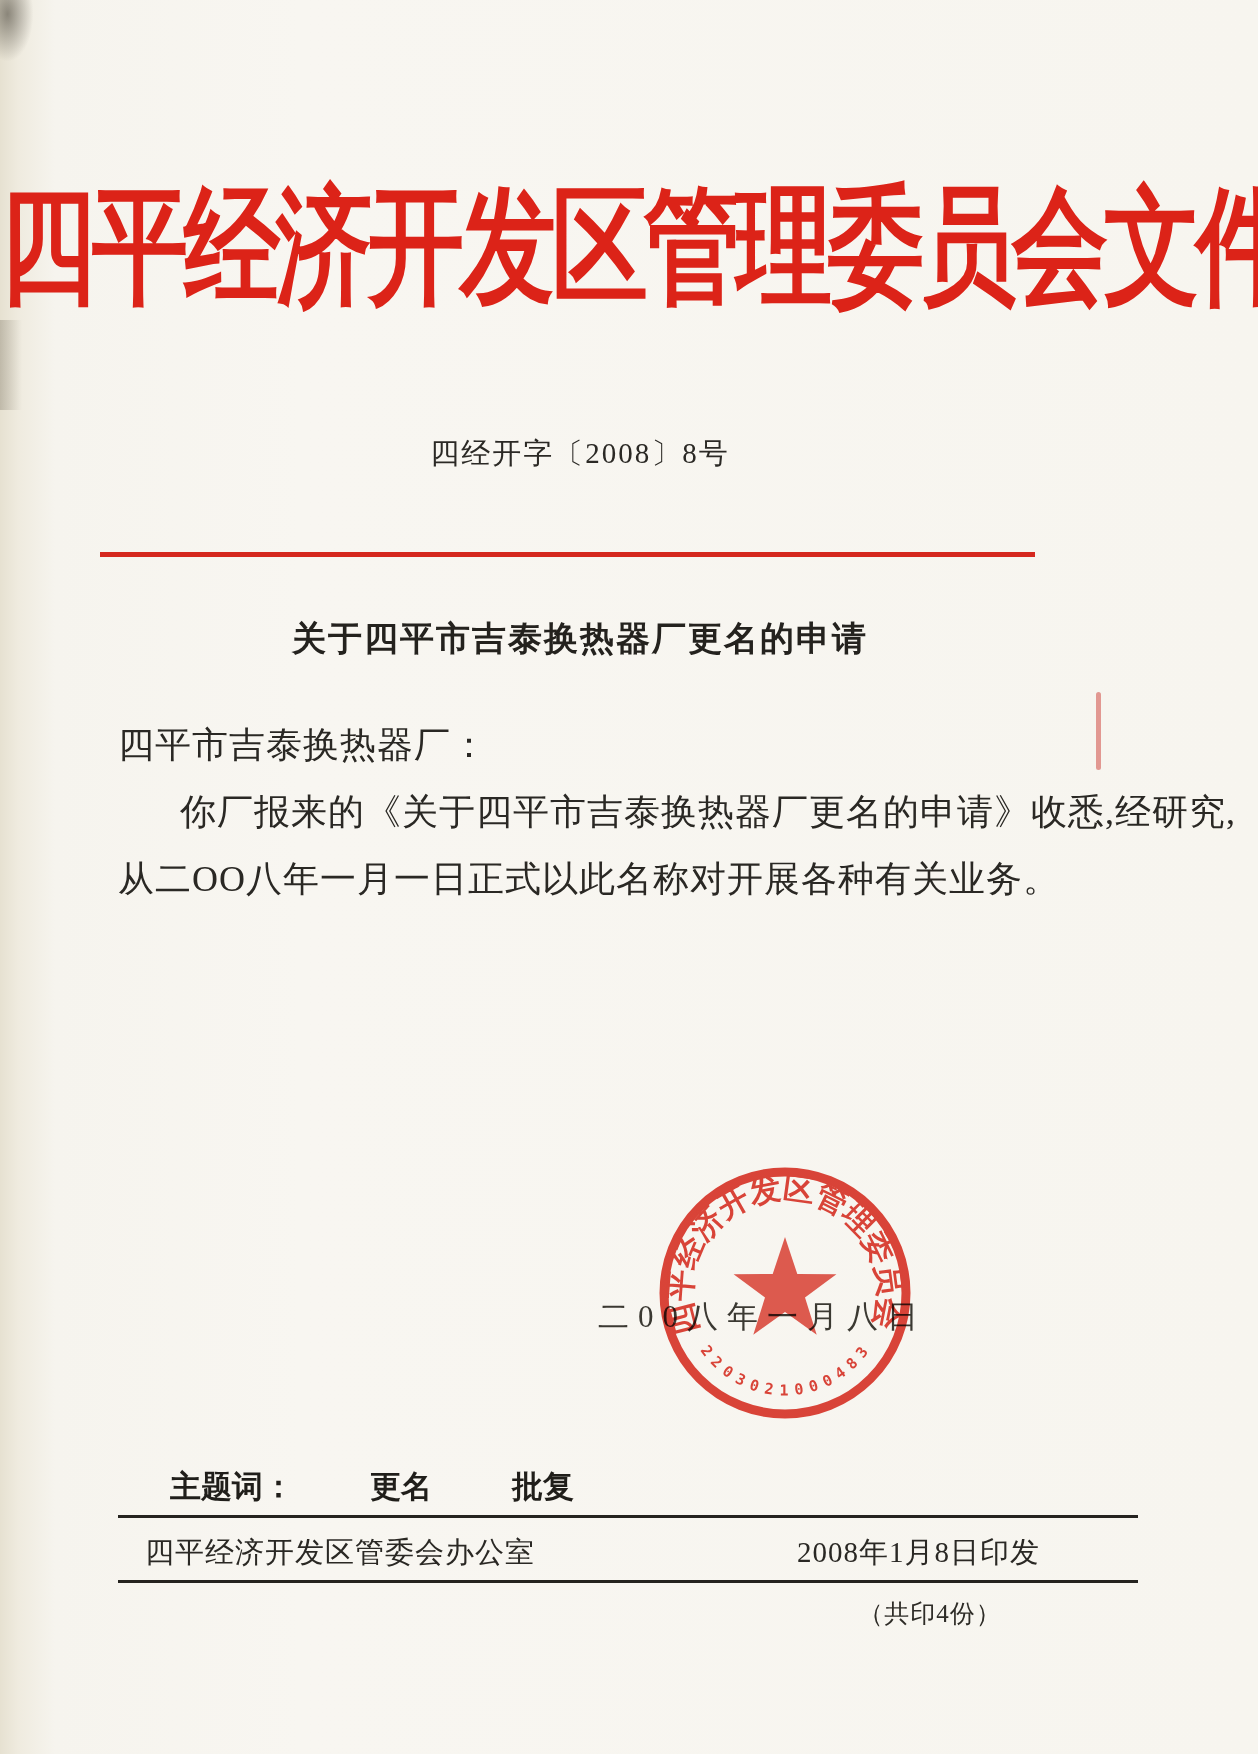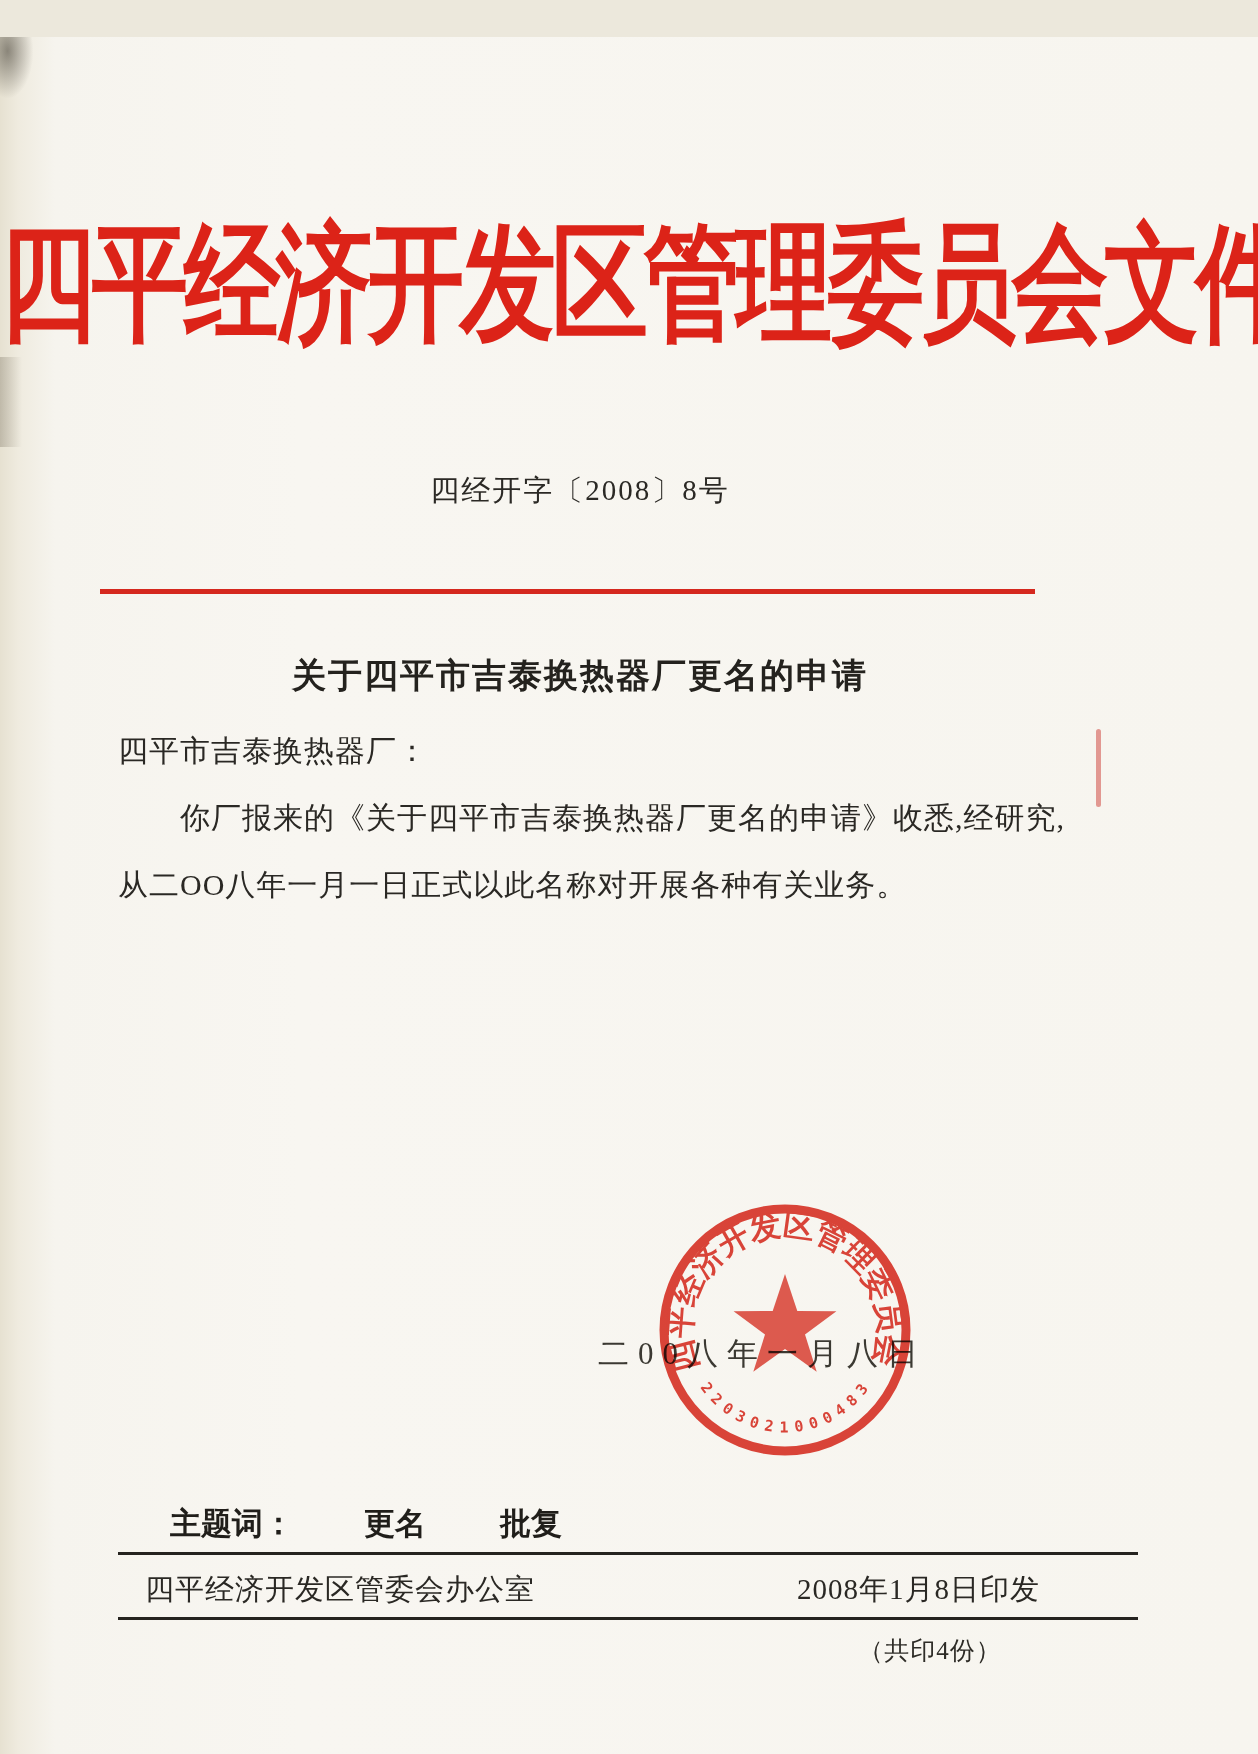--- a/index.html
+++ b/index.html
@@ -5,21 +5,20 @@
   html,body{margin:0;padding:0;}
   body{
     width:1258px;height:1754px;
     background:#ece8dc;
     font-family:"Liberation Serif","DejaVu Serif",serif;
     position:relative;overflow:hidden;
   }
   .page{
     position:absolute;inset:0;
     background:linear-gradient(90deg,#e6e1d1 0px,#efebdf 18px,#f6f4ee 55px,#f8f6f1 300px,#f7f5ef 100%);
-    margin-top:37px;
   }
   
   .artifact{position:absolute;pointer-events:none;}
   .corner-smudge{left:0;top:0;width:38px;height:70px;
     background:radial-gradient(ellipse at 20% 20%,rgba(60,55,45,.55),rgba(60,55,45,0) 60%);}
   .edge-streak{left:0;top:320px;width:22px;height:90px;
     background:linear-gradient(90deg,rgba(120,112,96,.35),rgba(120,112,96,0));}
   .red-smudge{left:1096px;top:692px;width:5px;height:78px;background:rgba(200,40,30,.45);border-radius:3px;}
 
   .header-title{
@@ -40,39 +39,39 @@
     position:absolute;top:552px;left:100px;width:935px;height:5px;
     background:#d5281e;
   }
   .doc-title{
     position:absolute;top:616px;left:0;width:1160px;
     text-align:center;
     font-family:"Liberation Sans","DejaVu Sans",sans-serif;
     font-weight:bold;font-size:34px;color:#24221e;letter-spacing:2px;
   }
   .body-text{
-    position:absolute;top:680px;left:118px;width:1010px;
-    font-size:30px;line-height:67px;color:#2a2824;letter-spacing:1px;
+    position:absolute;top:712px;left:118px;width:1010px;
+    font-size:36px;line-height:67px;color:#2a2824;letter-spacing:1px;
   }
   .body-text .line{white-space:nowrap;}
   .body-text .indent{text-indent:62px;}
 
   .issue-date{
     position:absolute;top:1296px;left:598px;width:360px;
     font-size:31px;color:#3b3932;letter-spacing:9px;white-space:nowrap;
   }
   .seal{
     position:absolute;top:1158px;left:650px;width:270px;height:270px;
     mix-blend-mode:multiply;opacity:.92;
   }
   .subject-row{
     position:absolute;top:1466px;left:170px;
     font-family:"Liberation Sans","DejaVu Sans",sans-serif;
     font-weight:bold;font-size:31px;color:#201e1a;
-    display:flex;gap:8px;white-space:nowrap;
+    display:flex;gap:14px;white-space:nowrap;
   }
   .subject-row .term-1{margin-left:62px;}
   .subject-row .term-2{margin-left:66px;}
   .rule{position:absolute;left:118px;width:1020px;height:3px;background:#25231f;}
   .rule-1{top:1515px;}
   .rule-2{top:1580px;}
   .footer-row{
     position:absolute;top:1533px;left:145px;width:895px;
     display:flex;justify-content:space-between;
     font-size:29px;color:#2a2824;letter-spacing:1px;white-space:nowrap;

